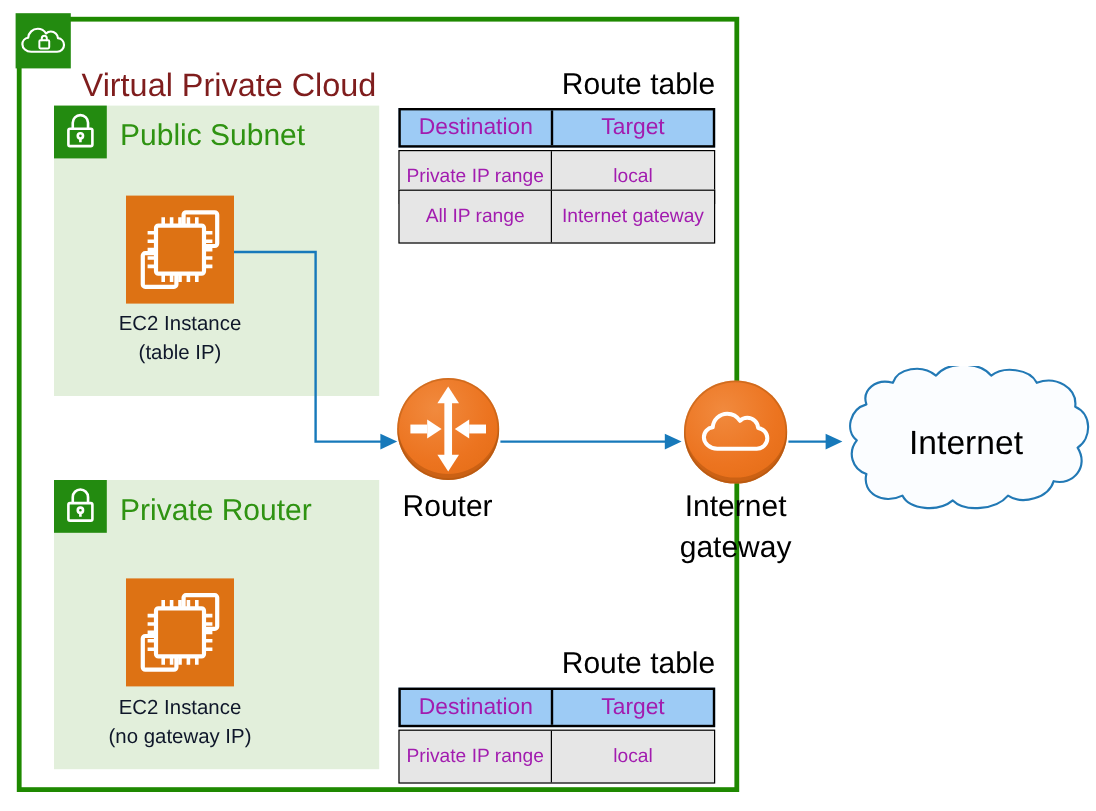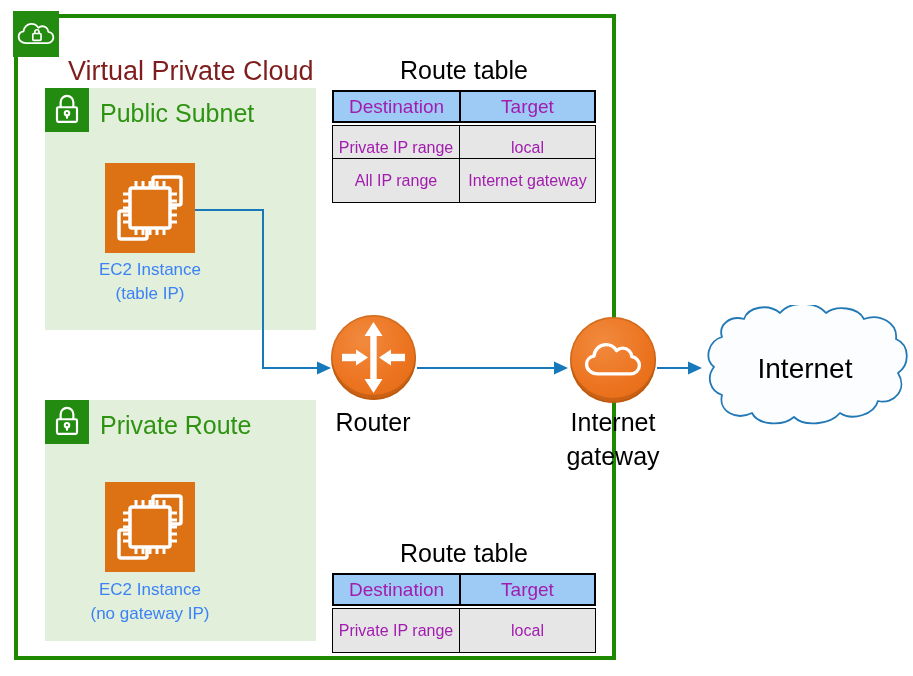--- a/index.html
+++ b/index.html
@@ -24,26 +24,26 @@
   .lock-private{left:45px;top:400px;}
   .subnet-title{font-size:25px;color:#2F9312;white-space:nowrap;z-index:6;}
   .title-public{left:100px;top:99px;}
   .title-private{left:100px;top:411px;}
 
   
   .ec2-sq{width:90px;height:90px;background:#DD7214;z-index:5;
           display:flex;align-items:center;justify-content:center;}
   .ec2-public{left:105px;top:163px;}
   .ec2-private{left:105px;top:482px;}
-  .ec2-label{width:180px;text-align:center;font-size:17px;line-height:24px;color:#3b82f6;z-index:6;}
+  .ec2-label{width:180px;text-align:center;font-size:17px;line-height:24px;color:#0f172a;z-index:6;}
   .ec2-label-public{left:60px;top:258px;}
   .ec2-label-private{left:60px;top:578px;}
 
   
-  .rt-title{width:264px;text-align:center;font-size:25px;color:#000;z-index:3;}
+  .rt-title{width:264px;text-align:right;font-size:25px;color:#000;z-index:3;}
   .rt-row{width:264px;display:flex;box-sizing:border-box;z-index:3;}
   .rt-header{background:#9DCBF5;border:2px solid #000;height:33px;font-size:19px;}
   .rt-data{background:#E6E6E6;border:1.5px solid #000;height:45px;font-size:16px;}
   .rt-cell{display:flex;align-items:center;justify-content:center;box-sizing:border-box;
            color:#a21caf;white-space:nowrap;}
   .rt-header .c1{width:127px;border-right:2px solid #000;}
   .rt-data .c1{width:127px;border-right:1.5px solid #000;}
   .c2{flex:1;}
 
   
@@ -131,21 +131,21 @@
   <div class="abs lock-sq lock-private">
     <svg width="40" height="40" viewBox="0 0 44 44">
       <g stroke="#fff" stroke-width="2.4" fill="none">
         <path d="M15 19 v-5.5 a7 7 0 0 1 14 0 V19"></path>
         <rect x="11" y="19" width="22" height="16" rx="1.5"></rect>
         <circle cx="22" cy="25.5" r="2.4"></circle>
         <path d="M22 28 v3.5"></path>
       </g>
     </svg>
   </div>
-  <div class="abs subnet-title title-private">Private Route</div>
+  <div class="abs subnet-title title-private">Private Router</div>
 
   <div class="abs ec2-sq ec2-private">
     <svg width="90" height="90" viewBox="0 0 90 90">
       <g stroke="#fff" stroke-width="3.5" fill="none" stroke-linejoin="round">
         <rect x="48" y="14" width="28" height="28" rx="2"></rect>
         <rect x="14" y="48" width="28" height="28" rx="2"></rect>
         <rect x="25" y="25" width="40" height="40" rx="2" fill="#DD7214"></rect>
         <path d="M31 25 V18 M38 25 V18 M45 25 V18 M52 25 V18 M59 25 V18" stroke-width="3"></path>
         <path d="M31 65 V72 M38 65 V72 M45 65 V72 M52 65 V72 M59 65 V72" stroke-width="3"></path>
         <path d="M25 31 H18 M25 38 H18 M25 45 H18 M25 52 H18 M25 59 H18" stroke-width="3"></path>

